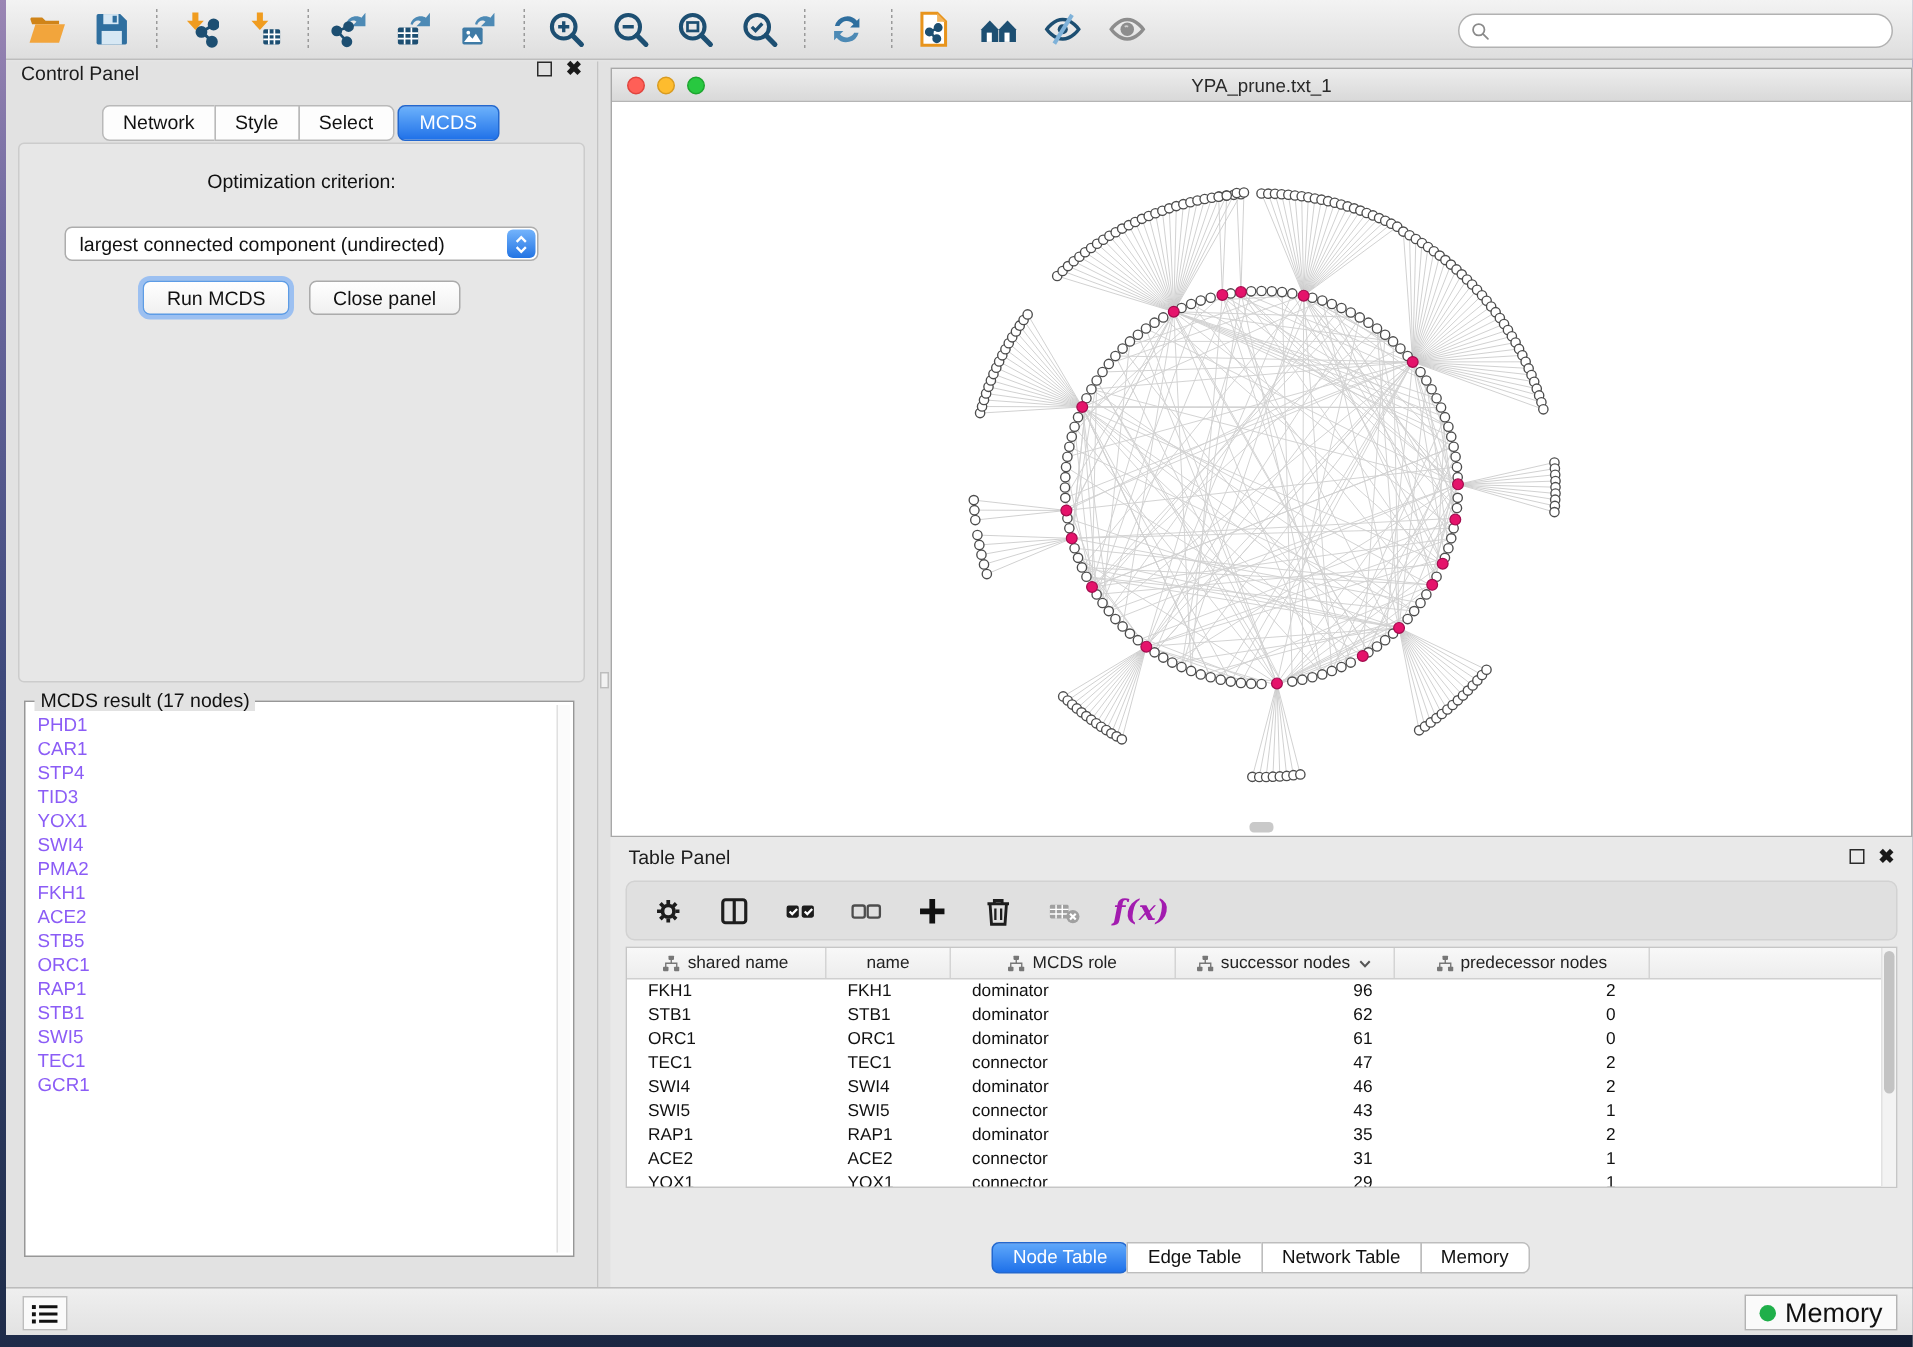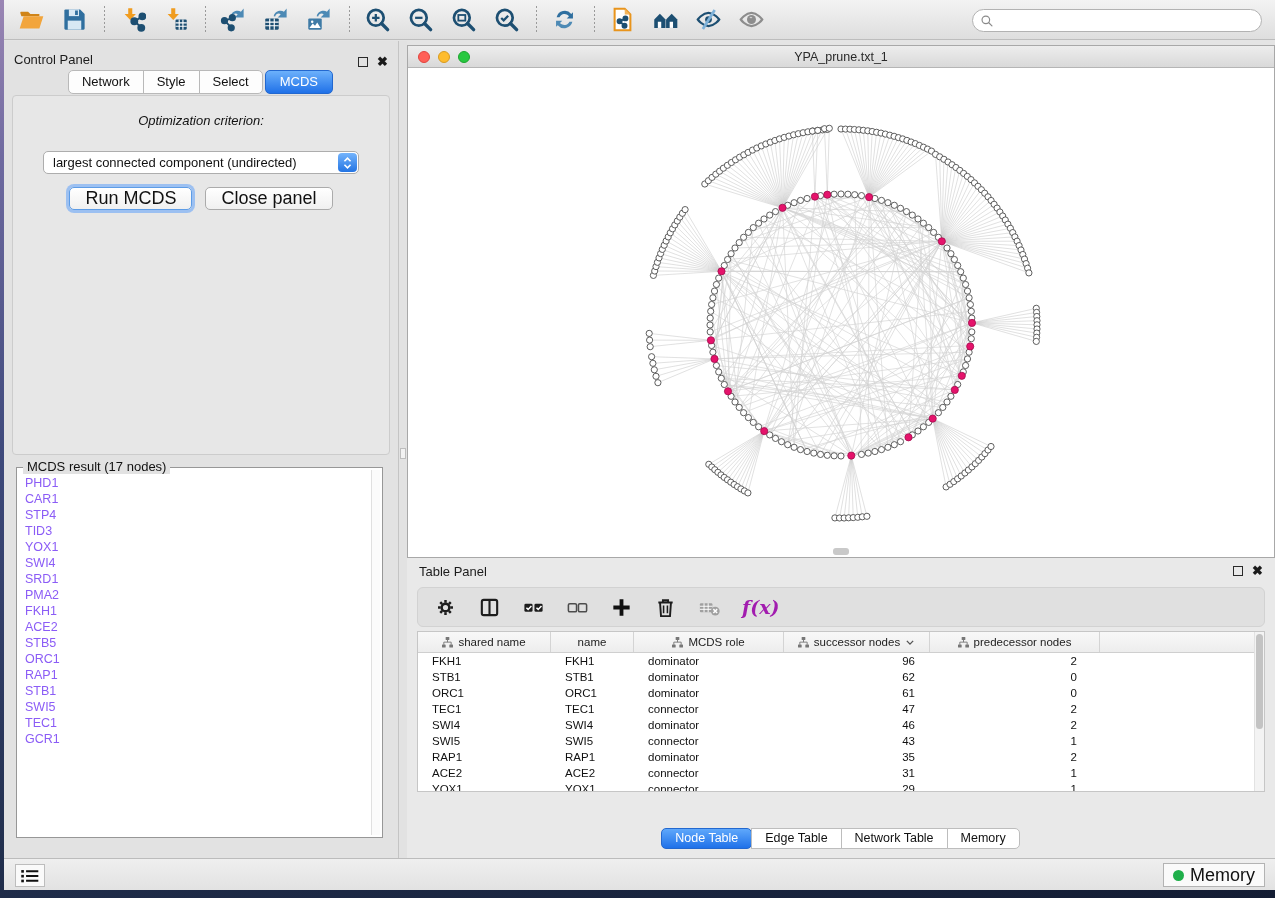--- a/index.html
+++ b/index.html
@@ -18,44 +18,44 @@
     background:repeating-linear-gradient(#9a9a9a 0 2px, transparent 2px 4px); }
   .search-wrap { position:absolute; right:13px; top:9px; width:290px; height:23px;
     background:#fff; border:1px solid #b2b2b2; border-radius:12px;
     display:flex; align-items:center; padding-left:7px; }
   .search-wrap input { border:none; outline:none; flex:1; height:18px; font-size:12px;
     background:transparent; font-family:"Liberation Sans",sans-serif; }
 
   
   .control-panel { position:absolute; left:0; top:41px; width:395px; bottom:32px;
     background:#e2e2e2; border-right:1px solid #c4c4c4; }
-  .panel-head { height:26px; display:flex; align-items:flex-end; padding:0 10px; }
+  .panel-head { height:26px; display:flex; align-items:flex-start; padding:0 10px; }
   .panel-title { font-size:13px; color:#1c1c1c; }
   .panel-head .spacer { flex:1; }
   .float-icon { width:10px; height:10px; border:1.5px solid #2a2a2a; margin-right:9px; cursor:pointer; }
   .close-icon { font-size:13px; font-weight:bold; color:#1a1a1a; cursor:pointer; line-height:10px; }
   .ctrl-tabs { display:flex; justify-content:center; margin-top:3px; position:relative; z-index:2; }
   .ctab { font-size:13px; color:#111; background:#fdfdfd; border:1px solid #b9b9b9;
     padding:3px 13px 4px; margin-left:-1px; cursor:pointer; }
   .ctab:first-child { border-radius:5px 0 0 5px; }
   .ctab.last-plain { border-radius:0 5px 5px 0; }
   .ctab.active { background:linear-gradient(#6cb1fb,#2071e8); color:#fff;
     border:1px solid #2368cf; border-radius:5px; margin-left:2px; padding:3px 14px 4px; }
   .inner-panel { position:absolute; left:8px; right:8px; top:54px; height:360px;
     background:#e7e7e7; border:1px solid #cccccc; border-radius:4px; }
-  .crit-label { text-align:center; margin-top:17px; font-size:13px; color:#111;font-style:italic; }
+  .crit-label { text-align:center; margin-top:17px; font-size:13px; color:#111; }
   .select-box { position:relative; margin:23px auto 0; width:316px; height:23px; background:#fff;
     border:1px solid #adadad; border-radius:5px; font-size:13px; color:#111;
     display:flex; align-items:center; padding-left:9px; cursor:pointer; }
   .select-arrows { position:absolute; right:1px; top:1px; width:19px; height:19px; border-radius:4px;
     background:linear-gradient(#74b4fc,#2374e3); display:flex; flex-direction:column;
     align-items:center; justify-content:center; }
   .select-arrows svg { display:block; }
   .btn-row { display:flex; justify-content:center; gap:13px; margin-top:13px; }
-  .push-btn { font-size:18px; color:#111; background:linear-gradient(#ffffff,#f0f0f0);
+  .push-btn { font-size:13px; color:#111; background:linear-gradient(#ffffff,#f0f0f0);
     border:1px solid #ababab; border-radius:5px; height:23px; padding:0 15px; cursor:pointer;
     font-family:"Liberation Sans",sans-serif; }
   .push-btn.focused { box-shadow:0 0 0 3px rgba(106,166,248,.6); border-color:#5d9ce6; }
   .groupbox { position:absolute; left:12px; right:15px; top:426px; bottom:20px;
     background:#fff; border:1px solid #979797; }
   .mcds-list { position:absolute; inset:2px 12px 2px 2px; overflow:hidden;
     font-size:12.5px; color:#8b5cf6; padding:5px 0 0 6px; line-height:16px; }
   .mcds-scroll { position:absolute; top:2px; bottom:2px; right:2px; width:9px;
     background:#fbfbfb; border-left:1px solid #e0e0e0; }
 
@@ -305,21 +305,20 @@
     </div>
     <div class="groupbox">
       <span class="fake" style="position:absolute; top:-9px; left:6px; background:#e2e2e2; padding:0 4px; font-size:13px; color:#111;">MCDS result (17 nodes)</span>
       <div class="mcds-list">
           <div>PHD1</div>
           <div>CAR1</div>
           <div>STP4</div>
           <div>TID3</div>
           <div>YOX1</div>
           <div>SWI4</div>
-          <div>SRD1</div>
           <div>PMA2</div>
           <div>FKH1</div>
           <div>ACE2</div>
           <div>STB5</div>
           <div>ORC1</div>
           <div>RAP1</div>
           <div>STB1</div>
           <div>SWI5</div>
           <div>TEC1</div>
           <div>GCR1</div>

